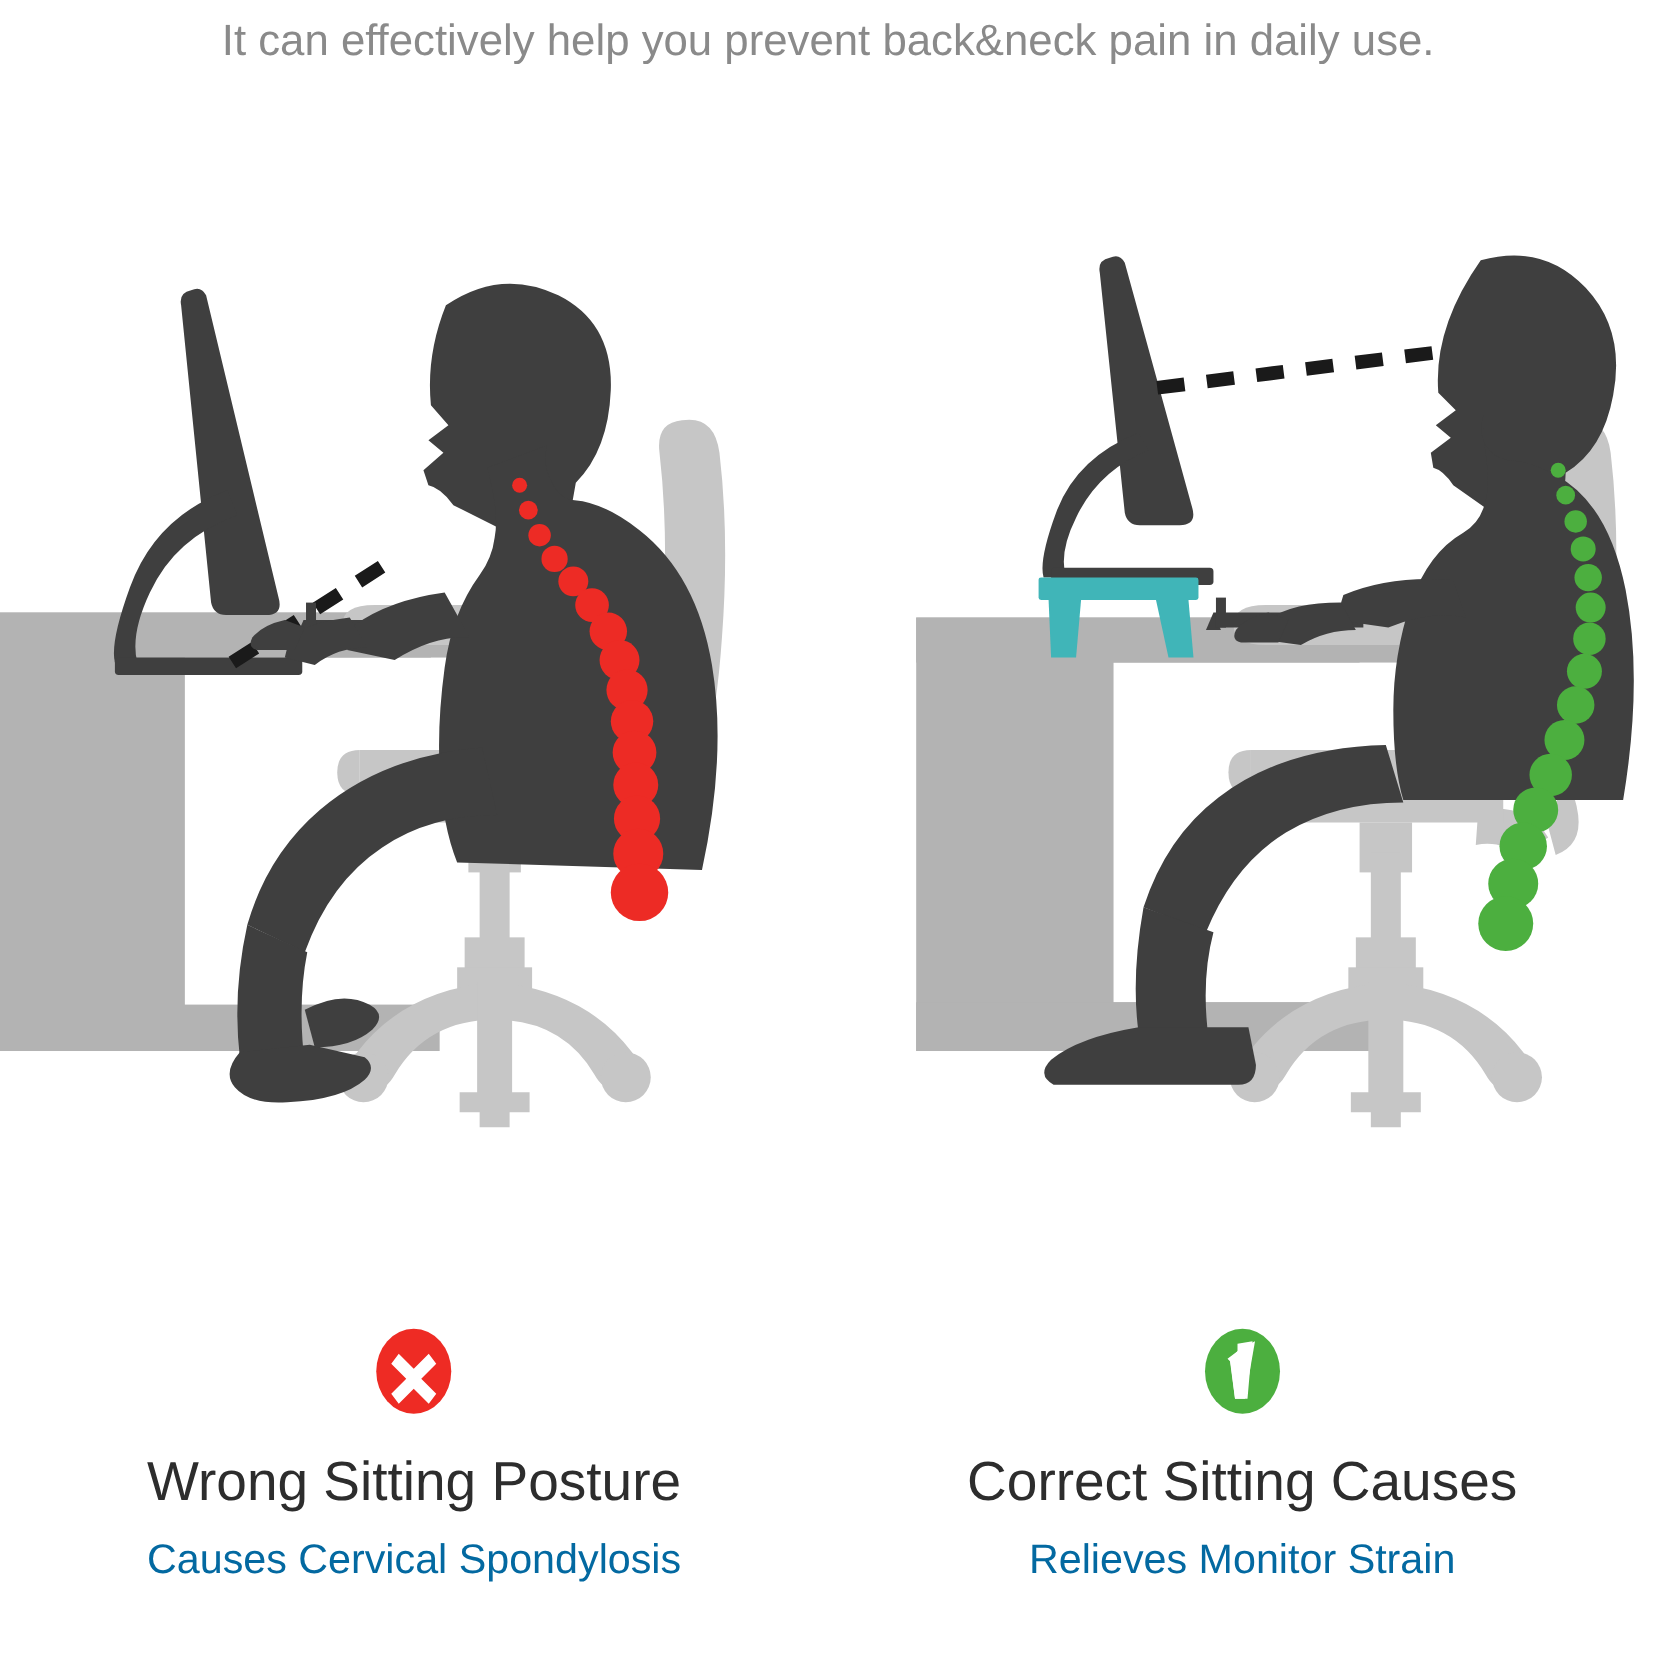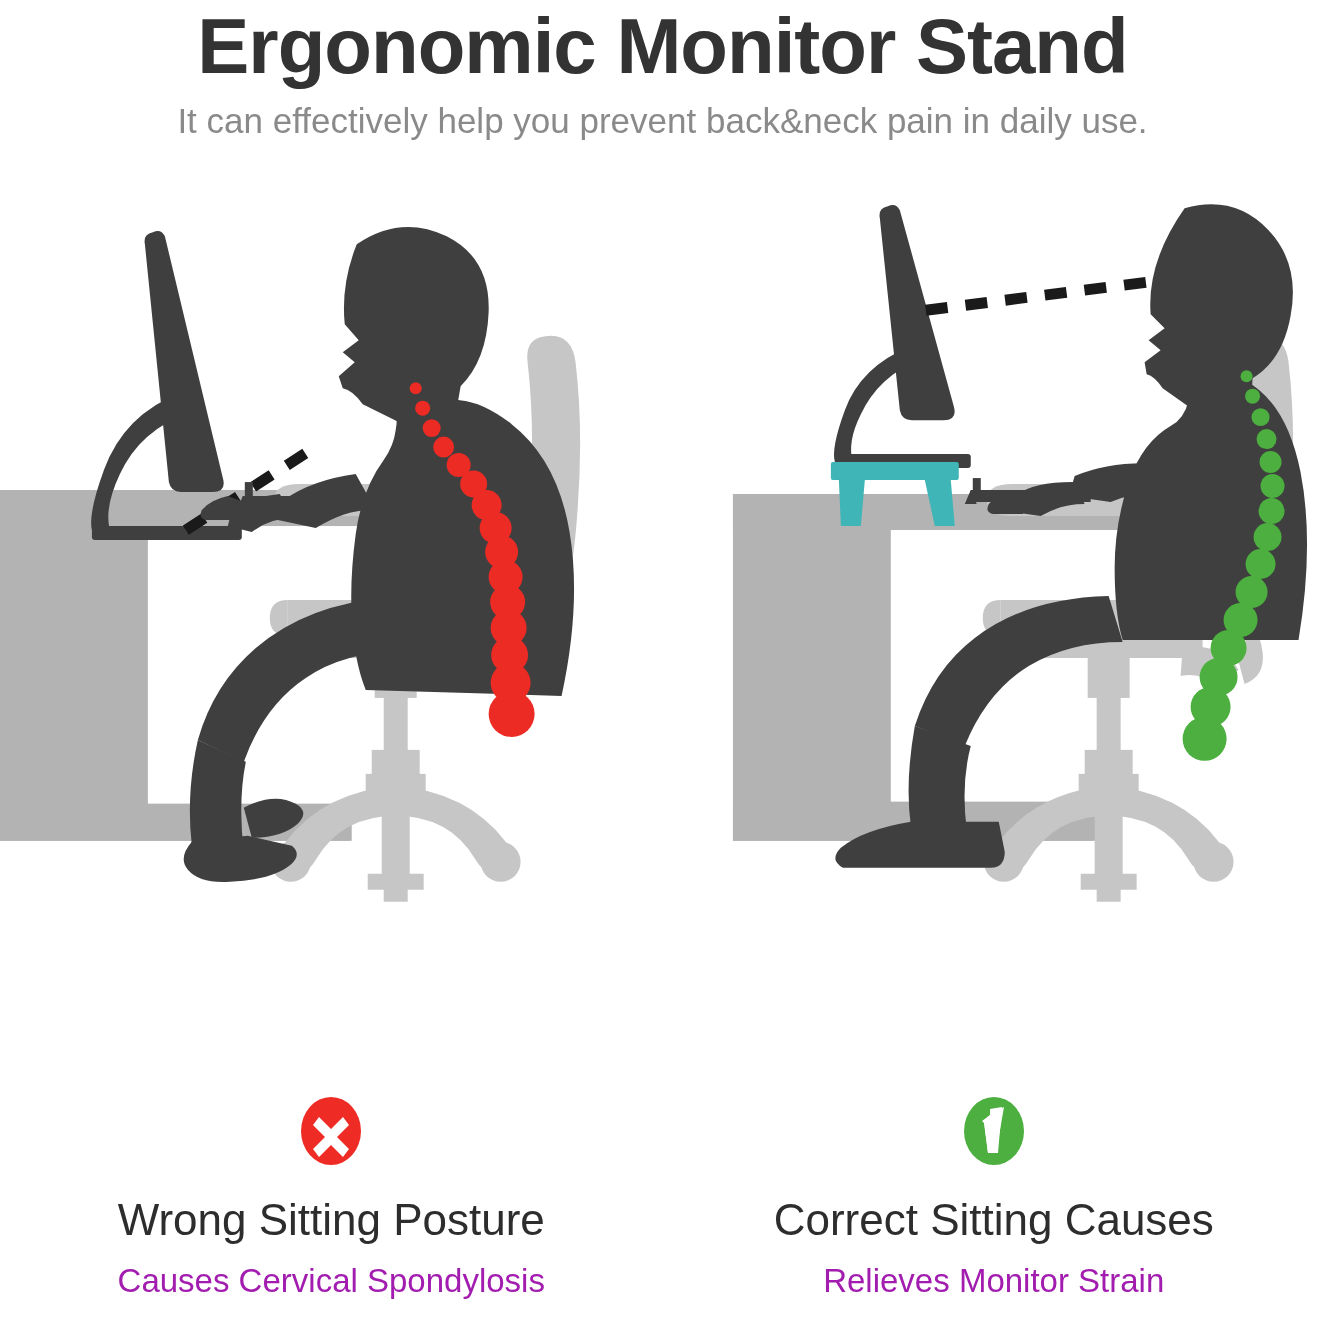--- a/index.html
+++ b/index.html
@@ -22,39 +22,38 @@
     font-size:35px;line-height:42px;font-weight:400;color:#8a8a8a;
     margin:12px 0 0 0;white-space:nowrap;
   }
 
   
   .scenes{position:absolute;left:0;top:196px;width:1325px;height:790px;display:flex;}
   .scene{width:662.5px;height:790px;position:relative;}
   .scene svg{display:block;width:100%;height:100%;}
 
   
-  .captions{position:absolute;left:0;top:1095px;width:1325px;height:239px;display:flex;}
+  .captions{position:absolute;left:0;top:1061px;width:1325px;height:239px;display:flex;}
   .caption{width:662.5px;text-align:center;position:relative;}
   .badge{margin:0 auto;display:block;}
   .cap-title{
     font-size:44px;line-height:50px;font-weight:400;color:#2d2d2d;
     margin:28px 0 0 0;white-space:nowrap;
   }
   .cap-sub{
-    font-size:33px;line-height:40px;font-weight:400;color:#a21caf;
+    font-size:33px;line-height:40px;font-weight:400;color:#0369a1;
     margin:16px 0 0 0;white-space:nowrap;
   }
 </style>
 </head>
 <body>
 
 <div class="page">
 
   <div class="header">
-    <div class="title">Ergonomic Monitor Stand</div>
     <div class="subtitle">It can effectively help you prevent back&amp;neck pain in daily use.</div>
   </div>
 
   <div class="scenes">
 
     <div class="scene">
       <svg viewBox="0 0 663 790" xmlns="http://www.w3.org/2000/svg" aria-label="wrong posture">
 
         <g>
           <path d="M0 294 H345 V330 H148 V608 H350 V645 H0 Z" fill="#b3b3b3"></path>

